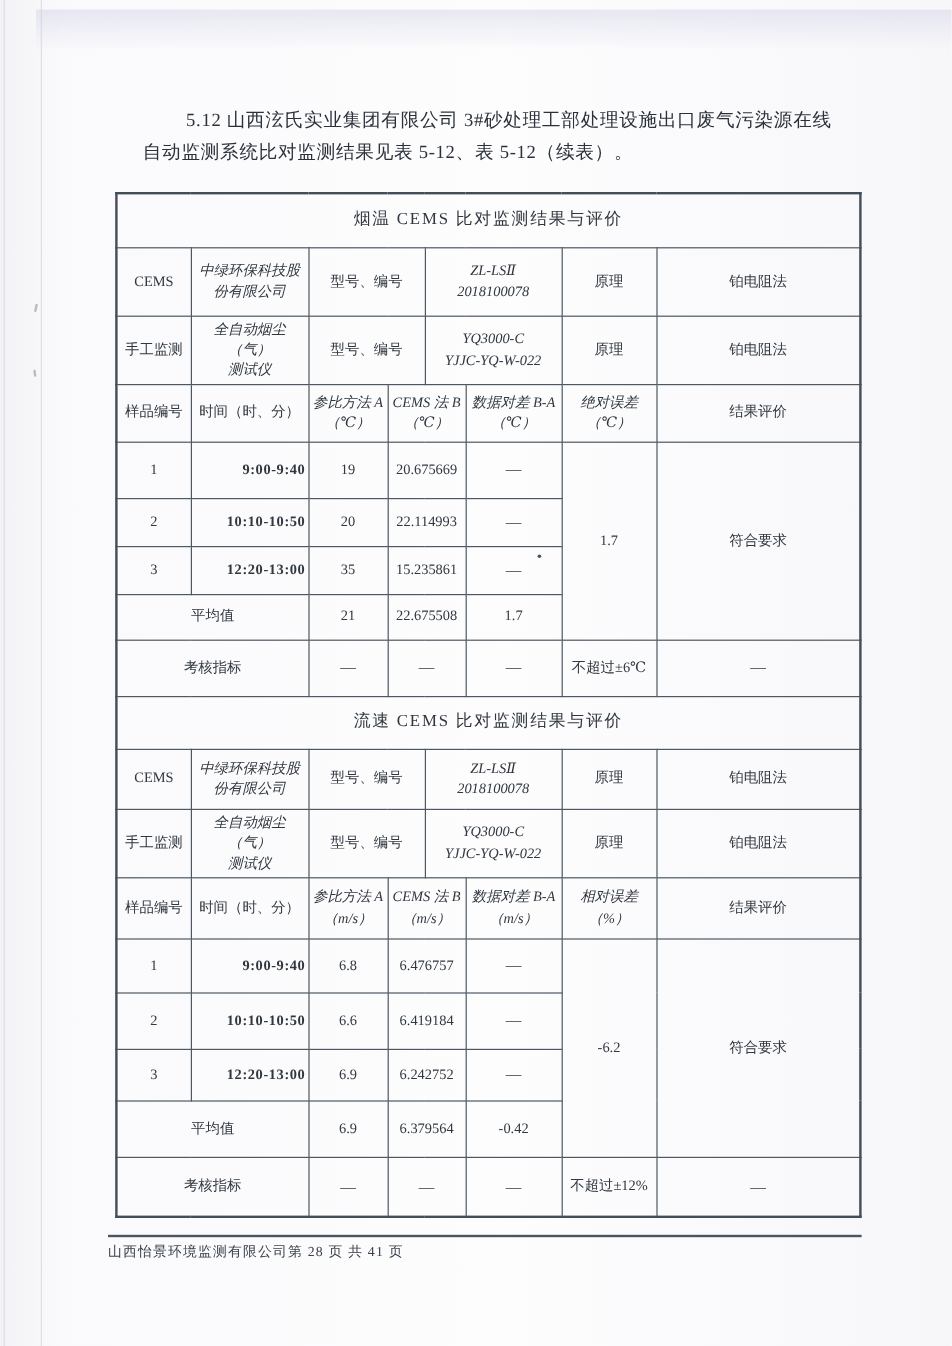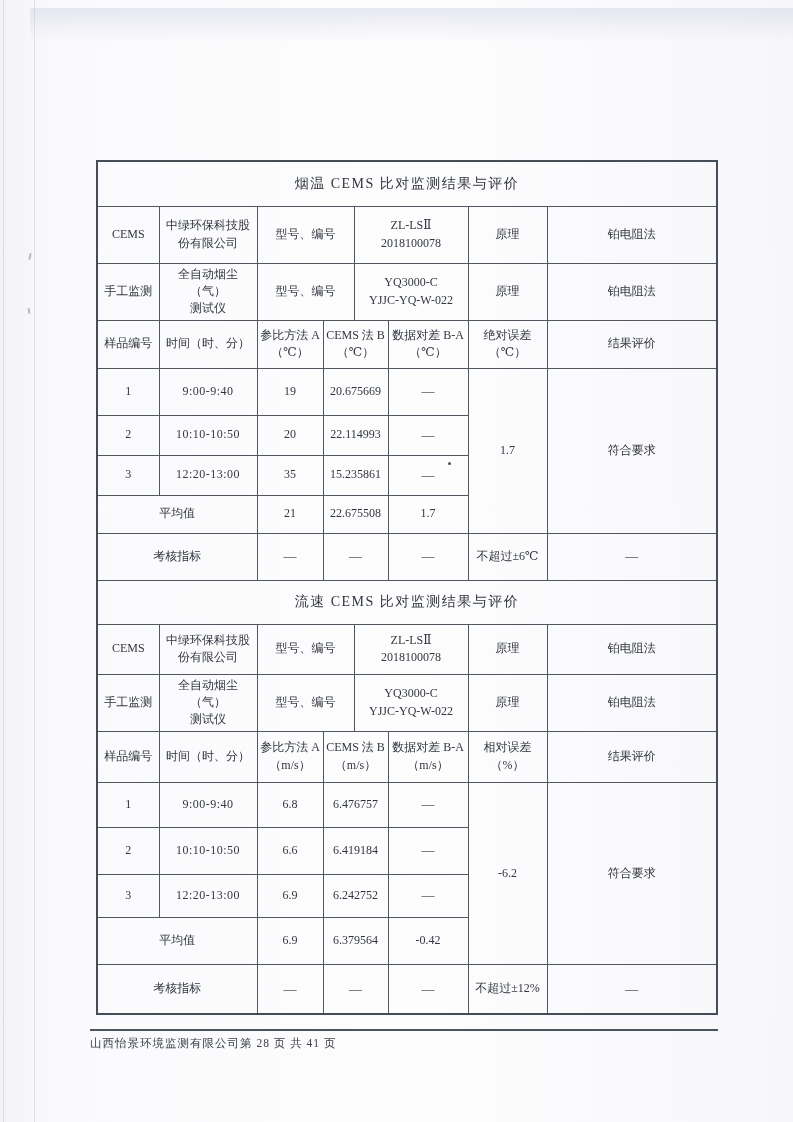--- a/index.html
+++ b/index.html
@@ -47,42 +47,46 @@
     font-size:12px;color:#30373f;padding-left:34px;
   }
   .big-table td{
     border:1px solid #4d5862;
     text-align:center;vertical-align:middle;
     padding:2px 2px;line-height:1.45;
     overflow:hidden;
   }
   .big-table{border:2px solid #434e58;}
   td.sec-title{font-size:14px;letter-spacing:1.5px;}
-  td.time-cell{font-weight:400;letter-spacing:0.5px;}
-  .two-line span{display:block;}
+  td.time-cell{font-weight:700;letter-spacing:0.5px;text-align:right;}
+  .two-line span{display:block;font-style:italic;}
   td.dash{font-size:13px;}
   .footer{
     position:absolute;left:90px;top:1029px;width:628px;
     border-top:2px solid #4b5560;
     display:flex;justify-content:flex-start;
     padding-top:5px;
     font-size:11.5px;color:#3a414b;letter-spacing:1px;
   }
 </style>
 </head>
 <body>
 
 <div class="page">
   <div class="scan-band"></div>
   <div class="scan-vline-a"></div>
   <div class="scan-vline-b"></div>
   <div class="scan-mark mark1"></div>
   <div class="scan-mark mark2"></div>
   <div class="stray-dot"></div>
 
+  <div class="intro">
+    <div class="l1">5.12 山西泫氏实业集团有限公司 3#砂处理工部处理设施出口废气污染源在线</div>
+    <div class="l2">自动监测系统比对监测结果见表 5-12、表 5-12（续表）。</div>
+  </div>
 
 
   <table class="big-table">
     <colgroup>
       <col style="width:62px">
         <col style="width:98px">
         <col style="width:66px">
         <col style="width:31px">
       <col style="width:34px">
         <col style="width:80px">

